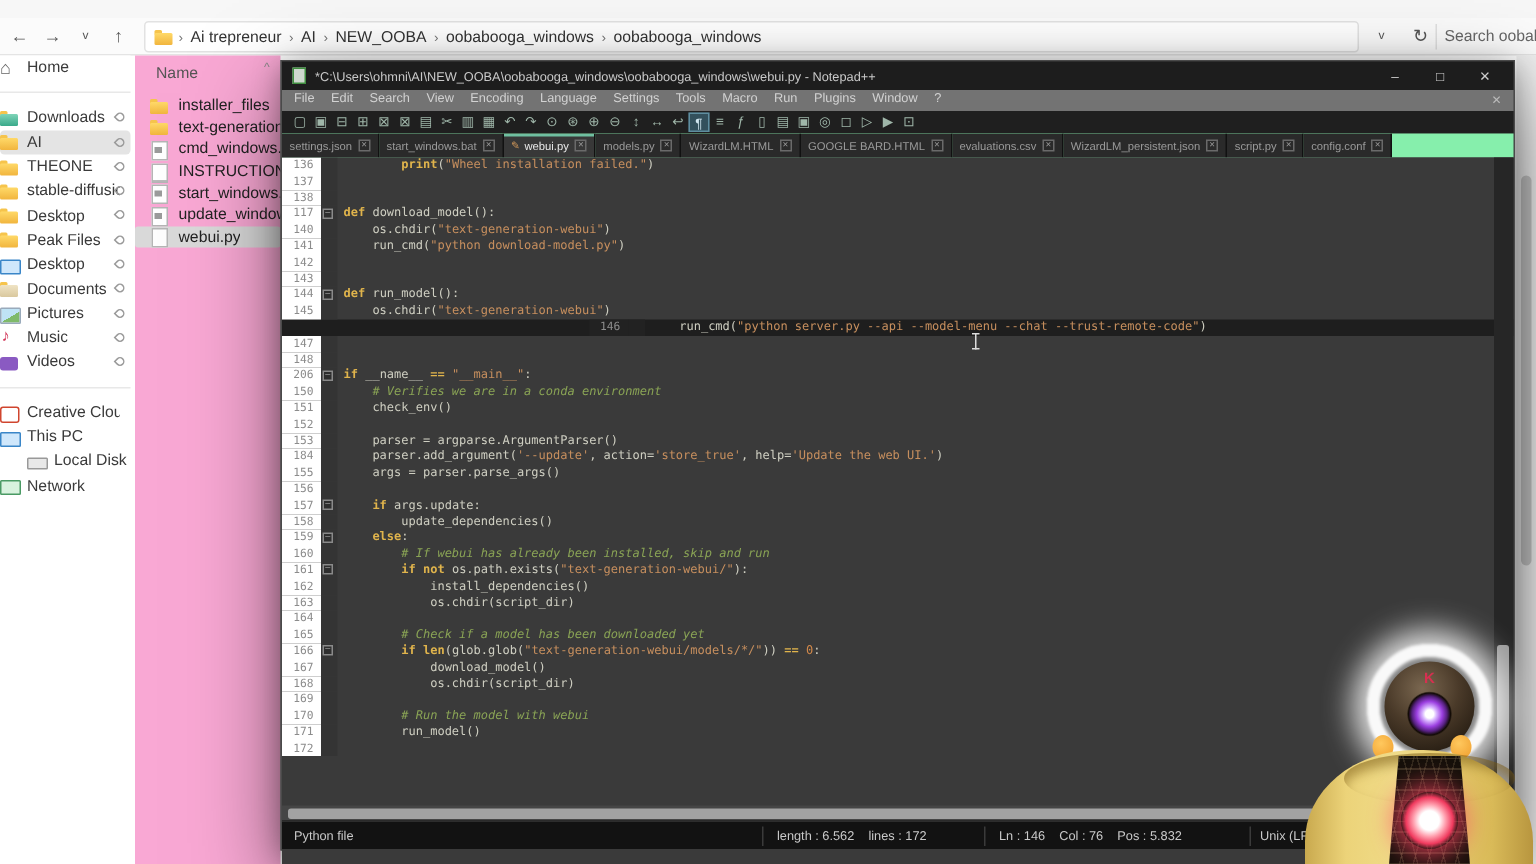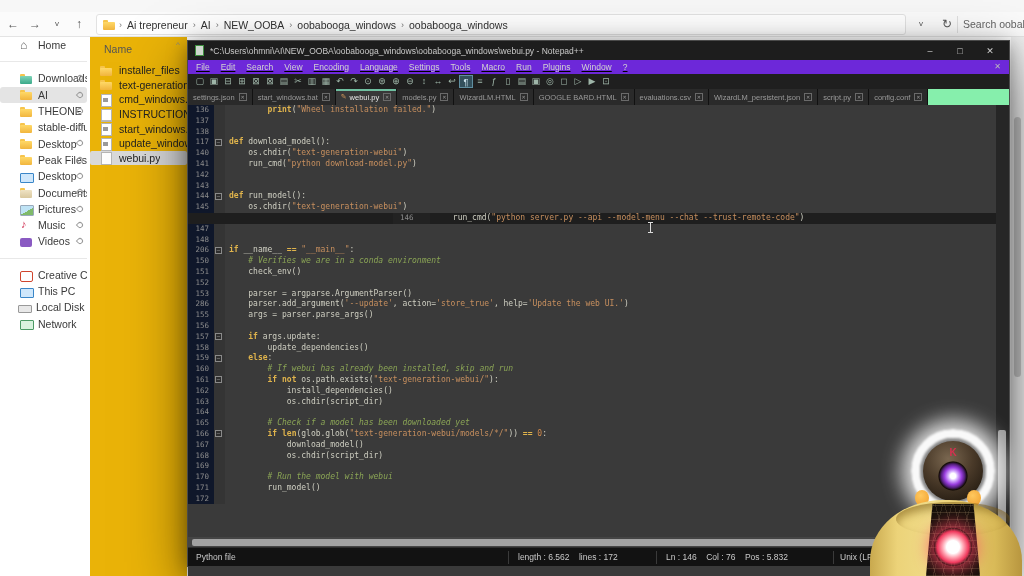--- a/index.html
+++ b/index.html
@@ -10,27 +10,27 @@
   .ex-topstrip { position:absolute; left:0; top:0; width:1024px; height:12px; background:#f7f7f7; }
   .ex-navbar { position:absolute; left:0; top:12px; width:1024px; height:25px; background:#fbfbfb; border-bottom:1px solid #e4e4e4; }
   .navbtn { position:absolute; top:3px; width:18px; height:18px; color:#555; font-size:12px; text-align:center; line-height:18px; }
   .addrbox { position:absolute; left:96px; top:2px; width:810px; height:21px; background:#fff; border:1px solid #e2e2e2; border-radius:3px; display:flex; align-items:center; padding-left:6px; overflow:hidden; }
   .crumb { font-size:10.5px; color:#333; white-space:nowrap; padding:0 2px; }
   .crumb-sep { font-size:9px; color:#777; padding:0 3px; }
   .searchtxt { position:absolute; left:963px; top:6px; font-size:10.5px; color:#666; white-space:nowrap; }
   .mini-divider { position:absolute; left:957px; top:4px; width:1px; height:17px; background:#e0e0e0; }
 
   .ex-sidebar { position:absolute; left:0; top:37px; width:87px; height:539px; background:#fff; }
-  .sb-row { position:relative; display:flex; align-items:center; height:16.3px; padding-left:20px; border-radius:3px; }
+  .sb-row { position:relative; display:flex; align-items:center; height:16.3px; padding-left:0; border-radius:3px; }
   .sb-row.sel { background:#e4e4e4; }
   .sb-label { font-size:10.5px; color:#3a3a3a; white-space:nowrap; overflow:hidden; max-width:62px; margin-left:5px; }
   .sb-div { height:9px; border-bottom:1px solid #e8e8e8; margin-bottom:8px; }
   .pin { position:absolute; right:4px; top:5px; width:6px; height:6px; border:1px solid #9a9a9a; border-radius:50% 50% 50% 0; transform:rotate(45deg); }
 
-  .ex-filepane { position:absolute; left:90px; top:37px; width:97px; height:539px; background:#eab308; }
+  .ex-filepane { position:absolute; left:90px; top:37px; width:97px; height:539px; background:#f9a8d4; }
   .col-header { font-size:10.5px; color:#555; padding:6px 0 8px 14px; }
   .file-row { display:flex; align-items:center; height:14.6px; padding-left:10px; border-radius:2px; }
   .file-row.sel { background:#d9d9d9; }
   .file-label { font-size:10.5px; color:#222; white-space:nowrap; overflow:hidden; margin-left:6px; }
   .pane-scroll-arrow { position:absolute; left:176px; top:40px; font-size:8px; color:#888; }
 
   
   .fi { display:inline-block; position:relative; width:13px; height:11px; flex:none; }
   .fi-folder::after, .fi-folder-down::after, .fi-doc-folder::after { content:''; position:absolute; left:0; top:3px; width:12px; height:8px; background:linear-gradient(#ffd968,#f1b53e); border-radius:1px; }
   .fi-folder::before, .fi-folder-down::before, .fi-doc-folder::before { content:''; position:absolute; left:0; top:1px; width:5px; height:3px; background:#f6c44c; border-radius:1px 1px 0 0; }
@@ -54,40 +54,40 @@
   .ex-right-thumb { position:absolute; right:3px; top:80px; width:7px; height:260px; background:#c6c6c6; border-radius:4px; }
 
   
   #npp { position:absolute; left:187px; top:40px; width:823px; height:527px; background:#3a3a3a; border:1px solid #4a4a4a; box-shadow:0 22px 55px rgba(0,0,0,.5), 0 4px 18px rgba(0,0,0,.35); }
   .npp-title { position:absolute; left:0; top:0; width:100%; height:19px; background:#1d1d1d; display:flex; align-items:center; }
   .npp-appicon { width:9px; height:11px; background:#cfd8cf; border:1px solid #3f8f3f; margin:0 6px 0 7px; flex:none; }
   .npp-title-text { font-size:8.5px; color:#c9c9c9; white-space:nowrap; overflow:hidden; flex:1; }
   .win-controls { display:flex; flex:none; margin-right:4px; }
   .win-btn { width:30px; height:16px; color:#cfcfcf; font-size:9px; text-align:center; line-height:16px; }
 
-  .npp-menu { position:absolute; left:0; top:19px; width:100%; height:14px; background:#6d28d9; display:flex; align-items:center; padding-left:8px;text-decoration:underline; }
+  .npp-menu { position:absolute; left:0; top:19px; width:100%; height:14px; background:#737373; display:flex; padding-left:8px; }
   .menu-item { font-size:8.5px; color:#d2d2d2; margin-right:11px; }
   .menu-close { position:absolute; right:8px; top:1px; color:#bbb; font-size:9px; }
 
   .npp-toolbar { position:absolute; left:0; top:33px; width:100%; height:15px; background:#1f1f1f; display:flex; align-items:center; padding-left:5px; }
   .tb-icon { width:14px; height:13px; font-size:9px; line-height:13px; text-align:center; color:#9fb6a9; flex:none; }
   .tb-icon.active { background:#33505c; border:1px solid #5f8ea0; color:#cfe4ee; }
 
   .npp-tabs { position:absolute; left:0; top:48px; width:100%; height:16px; background:#86efac; display:flex; overflow:hidden; }
   .tab { display:flex; align-items:center; padding:0 5px; background:#2a2a2a; border-right:1px solid #111; height:100%; flex:none; }
   .tab.active { background:#383838; box-shadow:inset 0 2px 0 #6fbfa0; }
   .tab-label { font-size:7.5px; color:#9a9a9a; white-space:nowrap; }
   .tab.active .tab-label { color:#e8e8e8; }
   .tab-mod { font-size:7px; color:#d79b5a; margin-right:3px; }
   .tab-close { width:8px; height:8px; border:1px solid #6a6a6a; color:#9a9a9a; font-size:5px; line-height:6px; text-align:center; margin-left:4px; flex:none; }
 
   .npp-editor { position:absolute; left:0; top:64px; width:100%; height:472px; background:#3a3a3a; overflow:hidden; }
   .code-row { display:flex; height:10.8px; align-items:stretch; }
   .code-row.cur { background:#1e1e1e;justify-content:center; }
-  .ln { width:26px; flex:none; text-align:right; padding-right:5px; font-family:"DejaVu Sans Mono",monospace; font-size:7.5px; line-height:10.8px; color:#8c8c8c; background:#0f172a; }
+  .ln { width:26px; flex:none; text-align:right; padding-right:5px; font-family:"DejaVu Sans Mono",monospace; font-size:7.5px; line-height:10.8px; color:#8c8c8c; background:#ffffff; }
   .code-row.cur .ln { background:#222; }
   .fold { width:11px; flex:none; background:#343434; position:relative; }
   .code-row.cur .fold { background:#222; }
   .foldbox { position:absolute; left:1px; top:1.5px; width:7px; height:7px; border:1px solid #8a8a8a; color:#aaa; font-size:6px; line-height:5px; text-align:center; background:#2e2e2e; }
   .ct { font-family:"DejaVu Sans Mono",monospace; font-size:8px; line-height:10.8px; color:#cfcfc2; white-space:pre; padding-left:4px; }
   .kw { color:#e0b44c; font-weight:bold; }
   .str { color:#c78f5e; }
   .cmt { color:#8aa455; font-style:italic; }
   .num { color:#d1884a; }
   .op { color:#e0b44c; font-weight:bold; }
@@ -466,21 +466,21 @@
           <span class="ln">152</span>
           <span class="fold"></span>
           <span class="ct"></span>
         </div>
         <div class="code-row">
           <span class="ln">153</span>
           <span class="fold"></span>
           <span class="ct">    parser = argparse.ArgumentParser()</span>
         </div>
         <div class="code-row">
-          <span class="ln">286</span>
+          <span class="ln">184</span>
           <span class="fold"></span>
           <span class="ct">    parser.add_argument(<span class="str">'--update'</span>, action=<span class="str">'store_true'</span>, help=<span class="str">'Update the web UI.'</span>)</span>
         </div>
         <div class="code-row">
           <span class="ln">155</span>
           <span class="fold"></span>
           <span class="ct">    args = parser.parse_args()</span>
         </div>
         <div class="code-row">
           <span class="ln">156</span>

